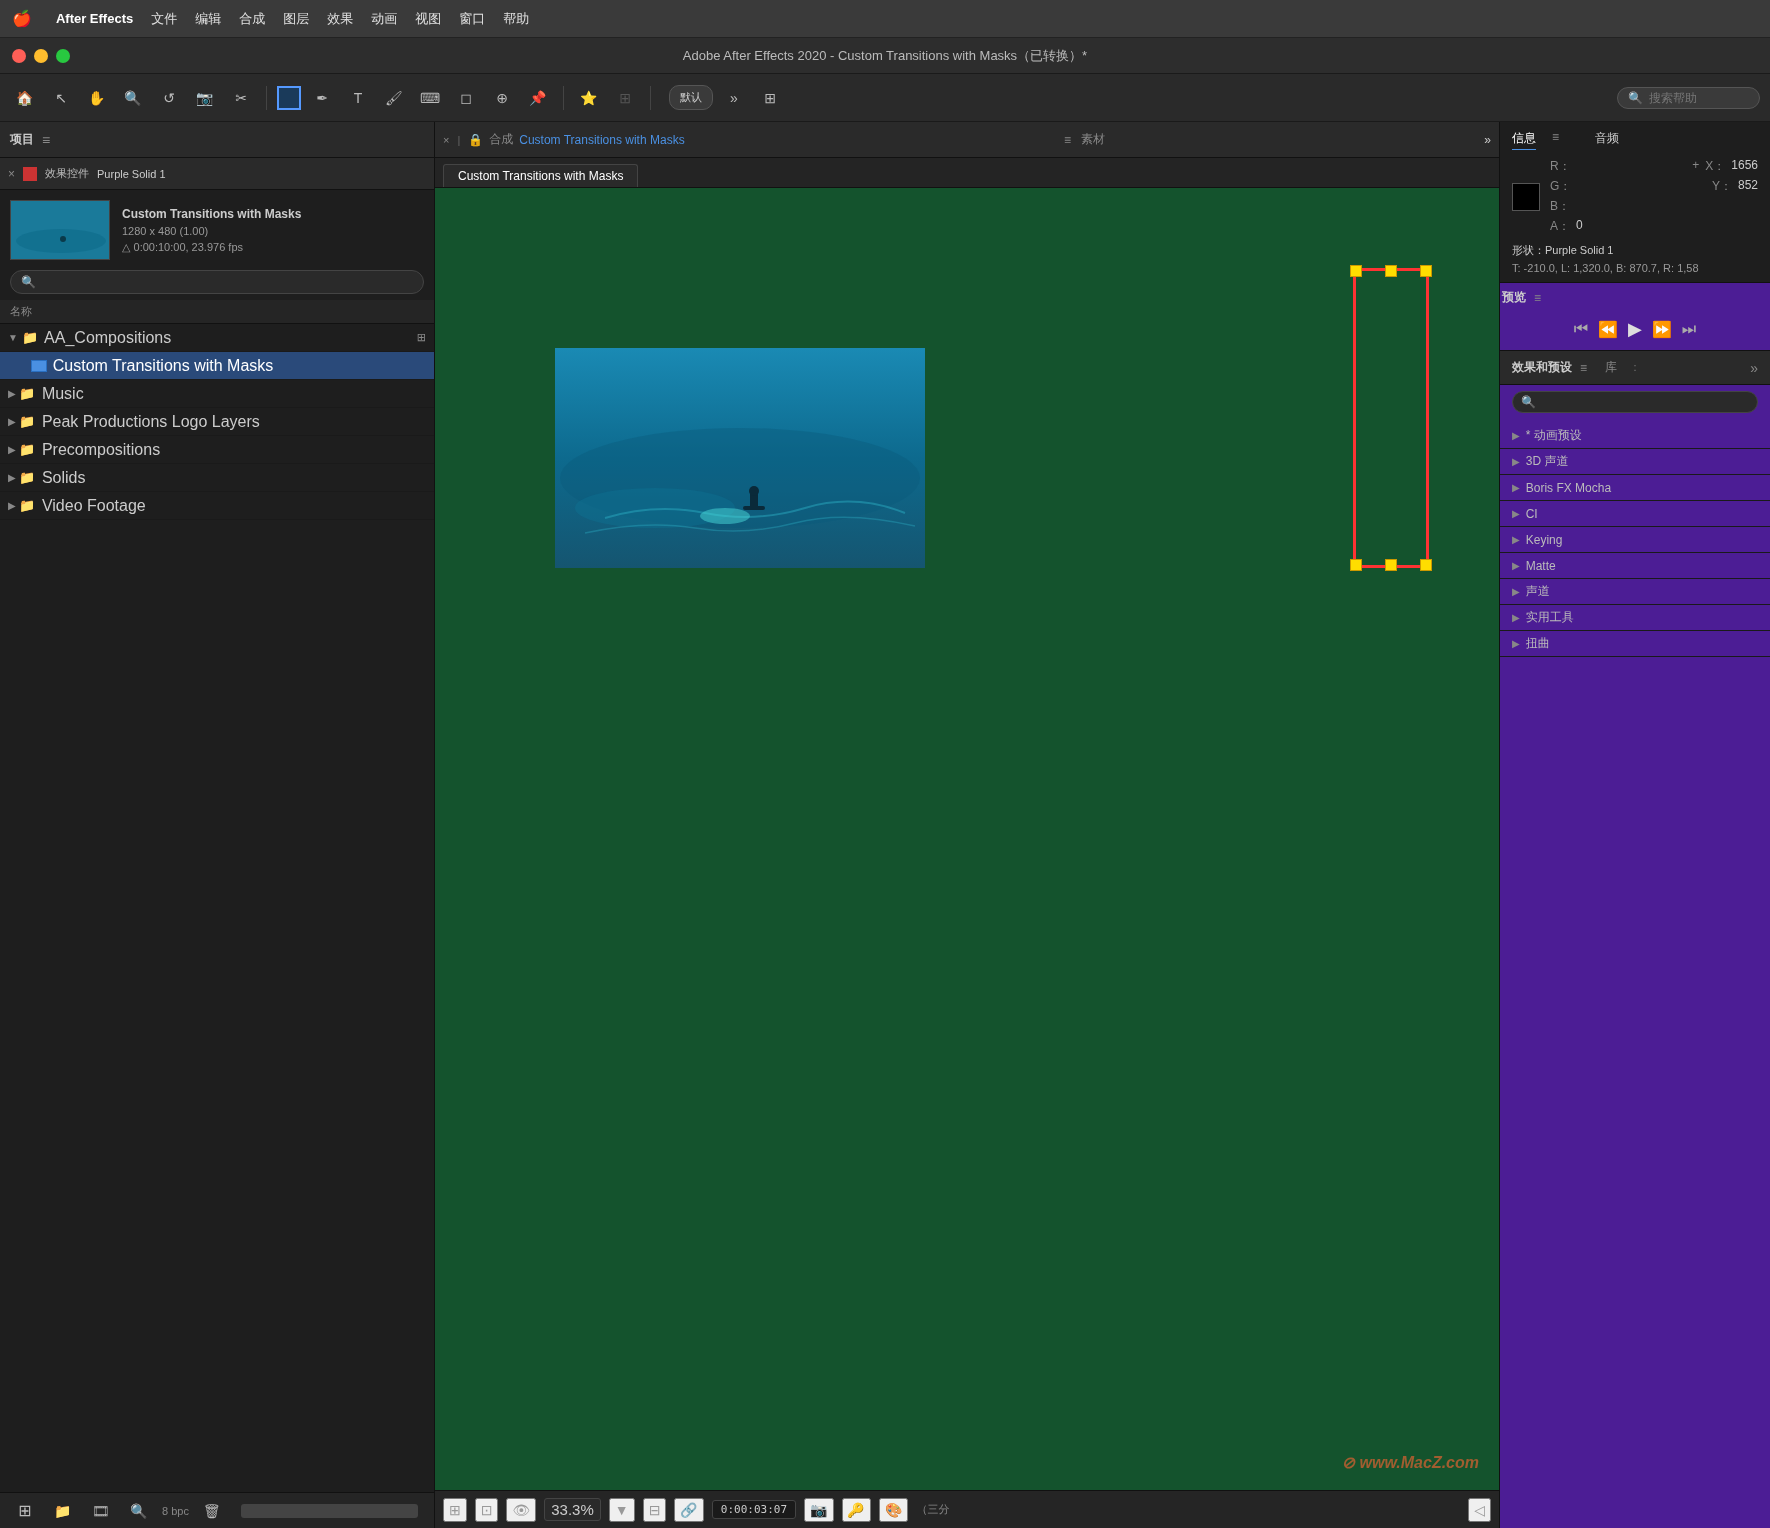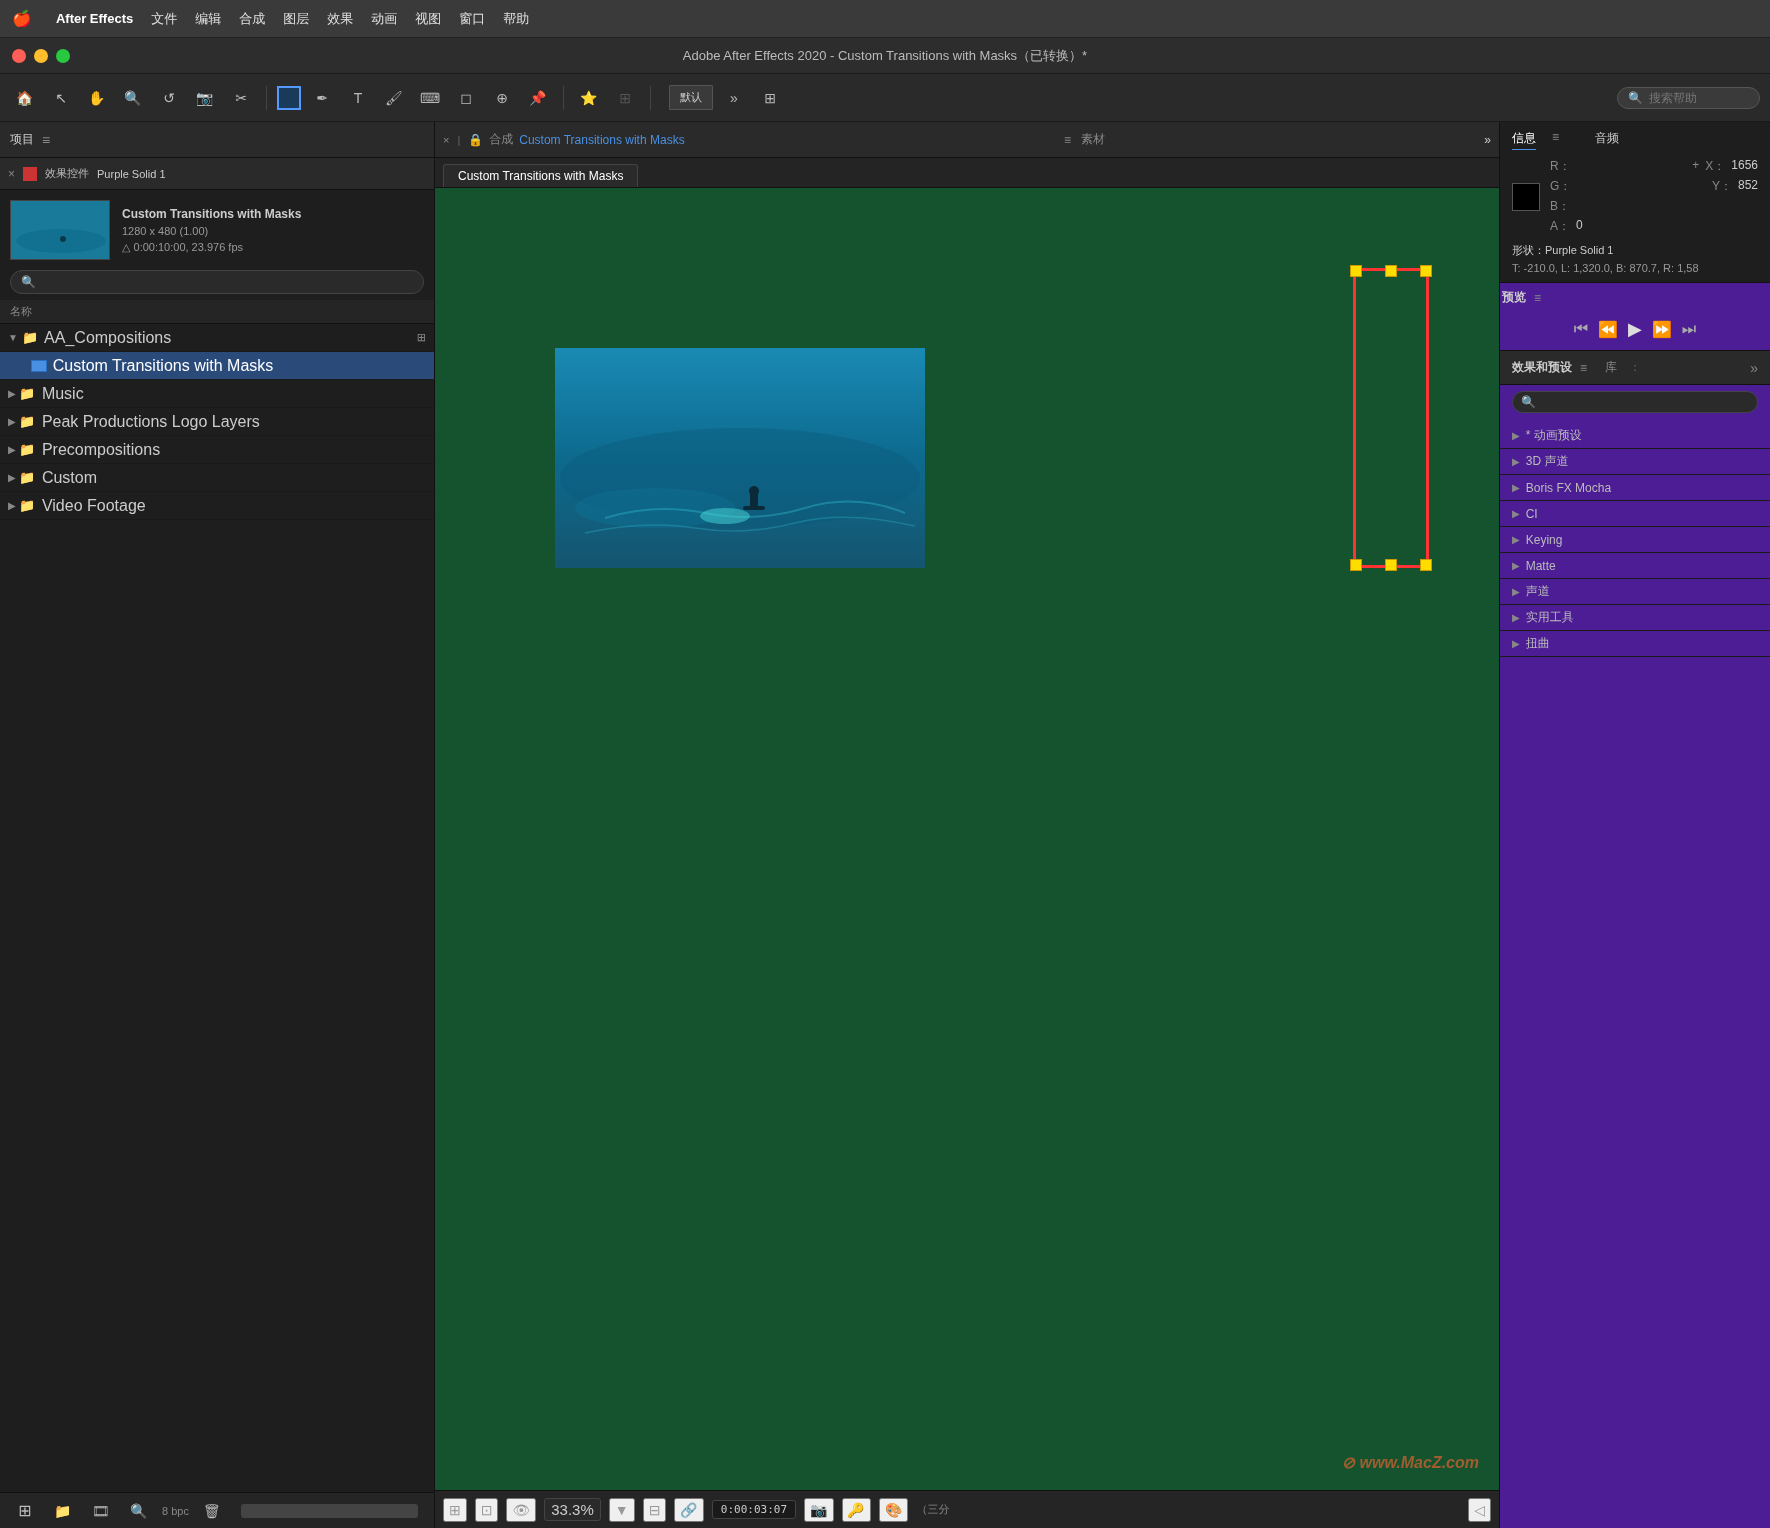--- a/index.html
+++ b/index.html
@@ -107,21 +107,21 @@
       border: 2px solid #5599ff;
       background: transparent;
       cursor: pointer;
     }
     .default-btn {
       padding: 4px 10px;
       background: #3a3a3a;
       border: 1px solid #555;
       color: #ccc;
       font-size: 11px;
-      border-radius: 1px;
+      border-radius: 10px;
       cursor: pointer;
       margin-left: 8px;
     }
     .search-help {
       margin-left: auto;
       display: flex;
       align-items: center;
       background: #3a3a3a;
       border: 1px solid #555;
       border-radius: 12px;
@@ -159,21 +159,21 @@
       height: 36px;
       background: #2a2a2a;
       display: flex;
       align-items: center;
       padding: 0 10px;
       gap: 8px;
       border-bottom: 1px solid #111;
     }
     .panel-title {
       font-size: 12px;
-      font-weight: normal;
+      font-weight: bold;
       color: #ccc;
     }
     .panel-menu-icon {
       font-size: 14px;
       color: #888;
       cursor: pointer;
     }
 
     
     .effect-controls-bar {
@@ -720,21 +720,21 @@
 
       <div class="folder-row">
         <span class="triangle">▶</span>
         <span class="folder-icon">📁</span>
         <span class="item-name">Precompositions</span>
       </div>
 
       <div class="folder-row">
         <span class="triangle">▶</span>
         <span class="folder-icon">📁</span>
-        <span class="item-name">Custom</span>
+        <span class="item-name">Solids</span>
       </div>
 
       <div class="folder-row">
         <span class="triangle">▶</span>
         <span class="folder-icon">📁</span>
         <span class="item-name">Video Footage</span>
       </div>
     </div>
 
     <div class="left-panel-bottom">

